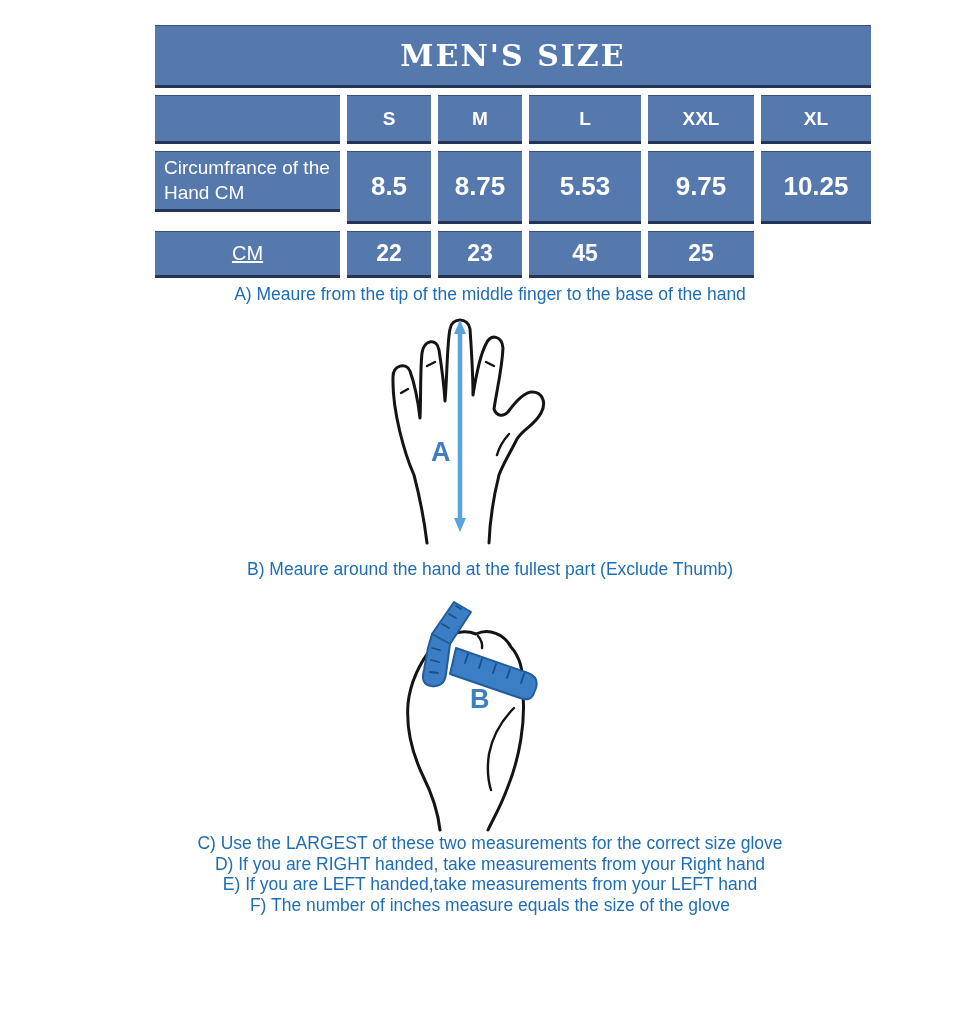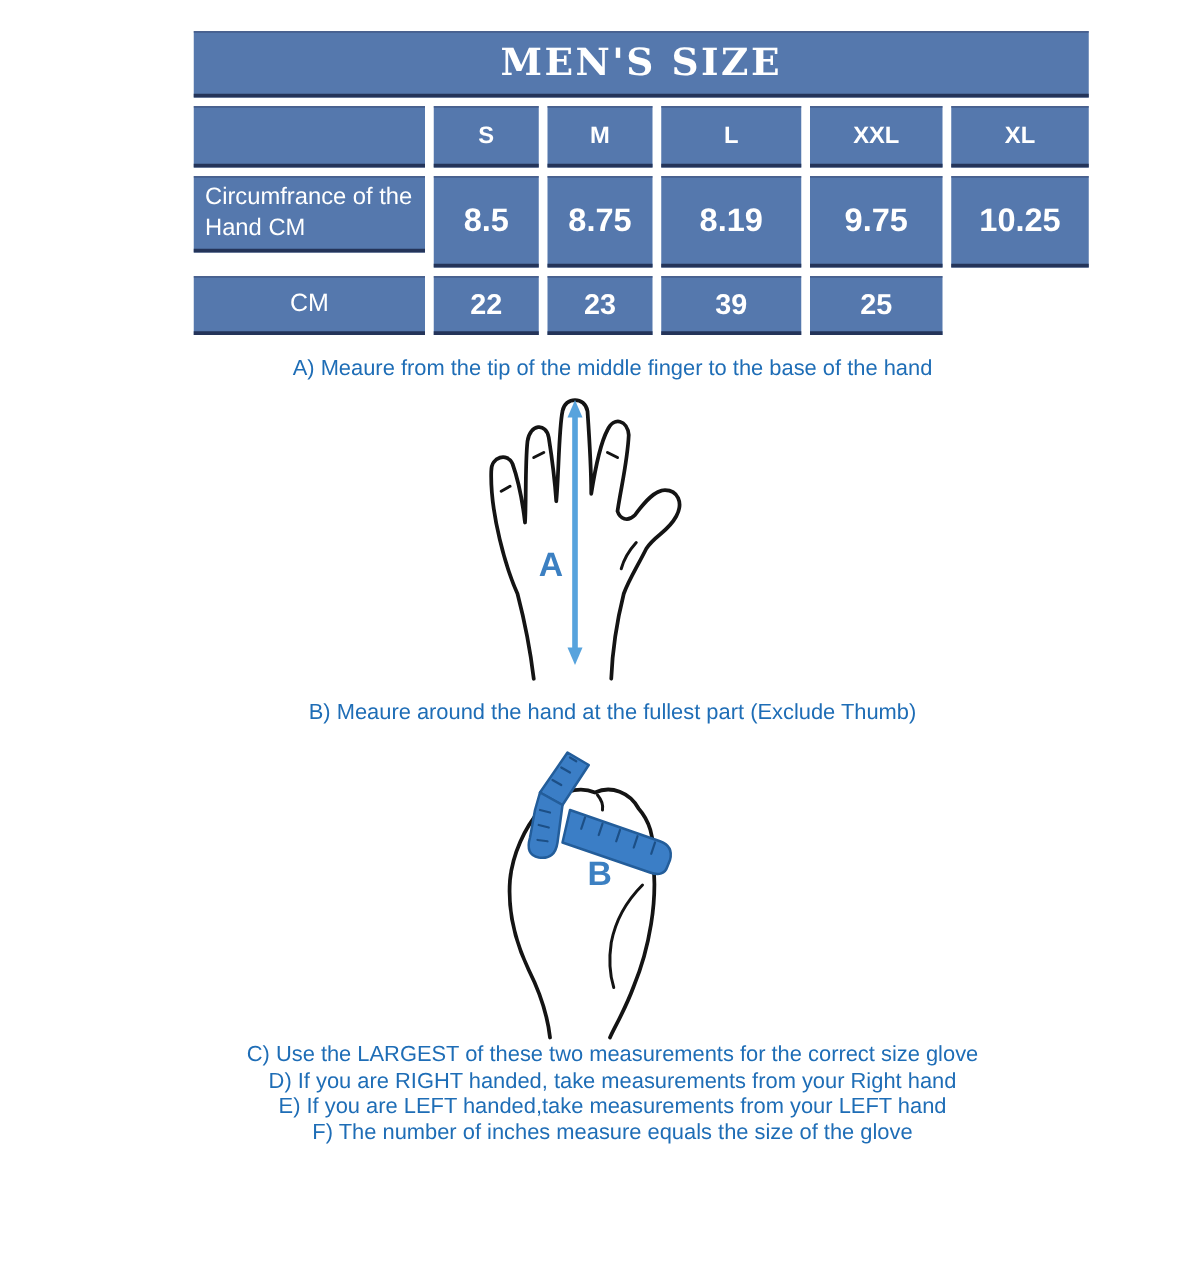--- a/index.html
+++ b/index.html
@@ -15,32 +15,32 @@
     grid-template-columns:185px 84px 84px 112px 106px 110px;
     column-gap:7px; row-gap:7px;
   }
   .cell {
     background:#5578ad; color:#ffffff;
     display:flex; align-items:center; justify-content:center;
     border-top:1px solid #3a4f7d; border-bottom:3px solid #243459;
     box-sizing:border-box;
   }
   .title-cell {
-    grid-column:1 / -1; height:53px;
+    grid-column:1 / -1; height:63px;
     font-family:"DejaVu Serif", serif; font-weight:bold;
     font-size:30px; letter-spacing:2px;
   }
   .hdr-cell   { height:49px; font-weight:bold; font-size:19px; }
   .corner-cell{ height:49px; }
   .rowlabel-cell {
     height:61px; justify-content:flex-start; text-align:left;
     padding-left:9px; font-size:19px; line-height:1.3; font-weight:normal;
   }
   .value-cell { height:73px; font-weight:bold; font-size:26px; }
-  .cmlabel-cell { height:47px; font-size:20px; font-weight:normal; }
+  .cmlabel-cell { height:47px; font-size:20px; font-weight:normal;text-decoration:underline; }
   .cmvalue-cell { height:47px; font-weight:bold; font-size:23px; }
 
   
   .instr {
     position:absolute; left:20px; width:940px; text-align:center;
     color:#1e6db6; font-size:17.5px;
   }
   .instr-a { top:284px; }
   .instr-b { top:559px; }
   .instr-block { top:833px; line-height:20.6px; }
@@ -66,28 +66,28 @@
   <div class="cell corner-cell"></div>
   <div class="cell hdr-cell">S</div>
   <div class="cell hdr-cell">M</div>
   <div class="cell hdr-cell">L</div>
   <div class="cell hdr-cell">XXL</div>
   <div class="cell hdr-cell">XL</div>
 
   <div class="cell rowlabel-cell">Circumfrance of the Hand CM</div>
   <div class="cell value-cell">8.5</div>
   <div class="cell value-cell">8.75</div>
-  <div class="cell value-cell">8.19</div>
+  <div class="cell value-cell">5.53</div>
   <div class="cell value-cell">9.75</div>
   <div class="cell value-cell">10.25</div>
 
   <div class="cell cmlabel-cell">CM</div>
   <div class="cell cmvalue-cell">22</div>
   <div class="cell cmvalue-cell">23</div>
-  <div class="cell cmvalue-cell">39</div>
+  <div class="cell cmvalue-cell">45</div>
   <div class="cell cmvalue-cell">25</div>
 </div>
 
 <div class="instr instr-a">A) Meaure from the tip of the middle finger to the base of the hand</div>
 
 <div class="fig fig-hand">
   <svg width="172" height="232" viewBox="0 0 172 232">
 
     <path class="outline" d="
       M 44 230

